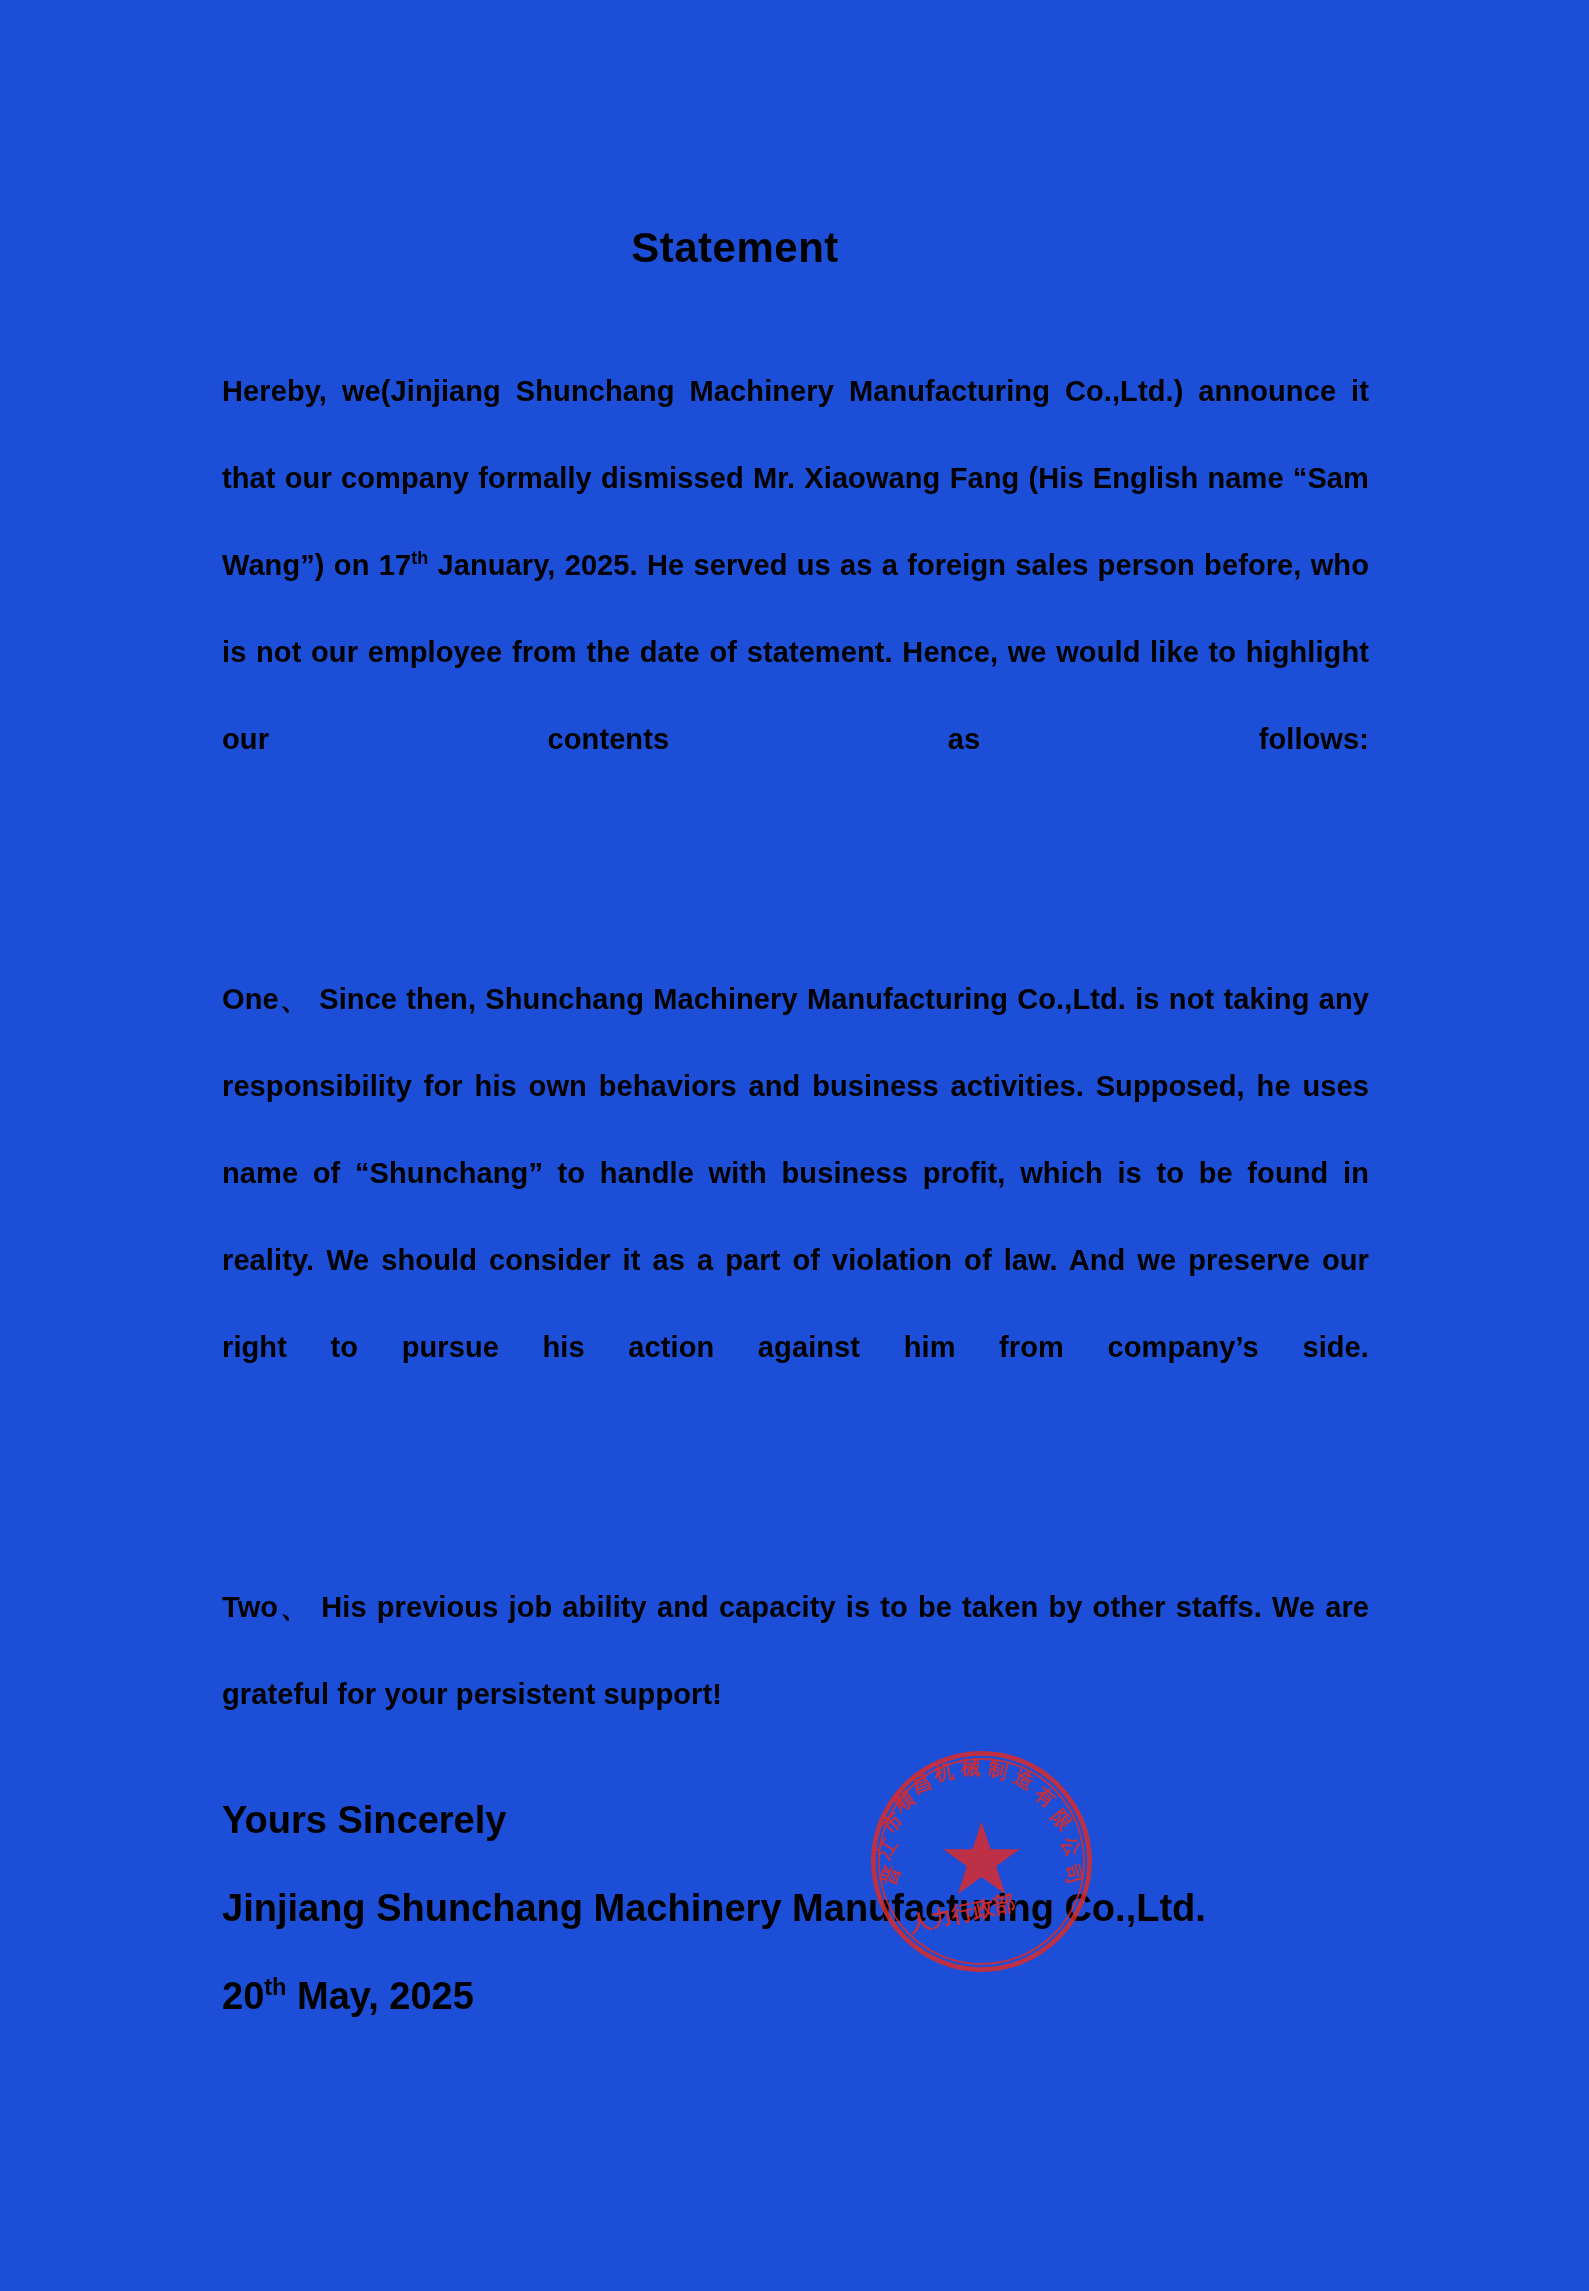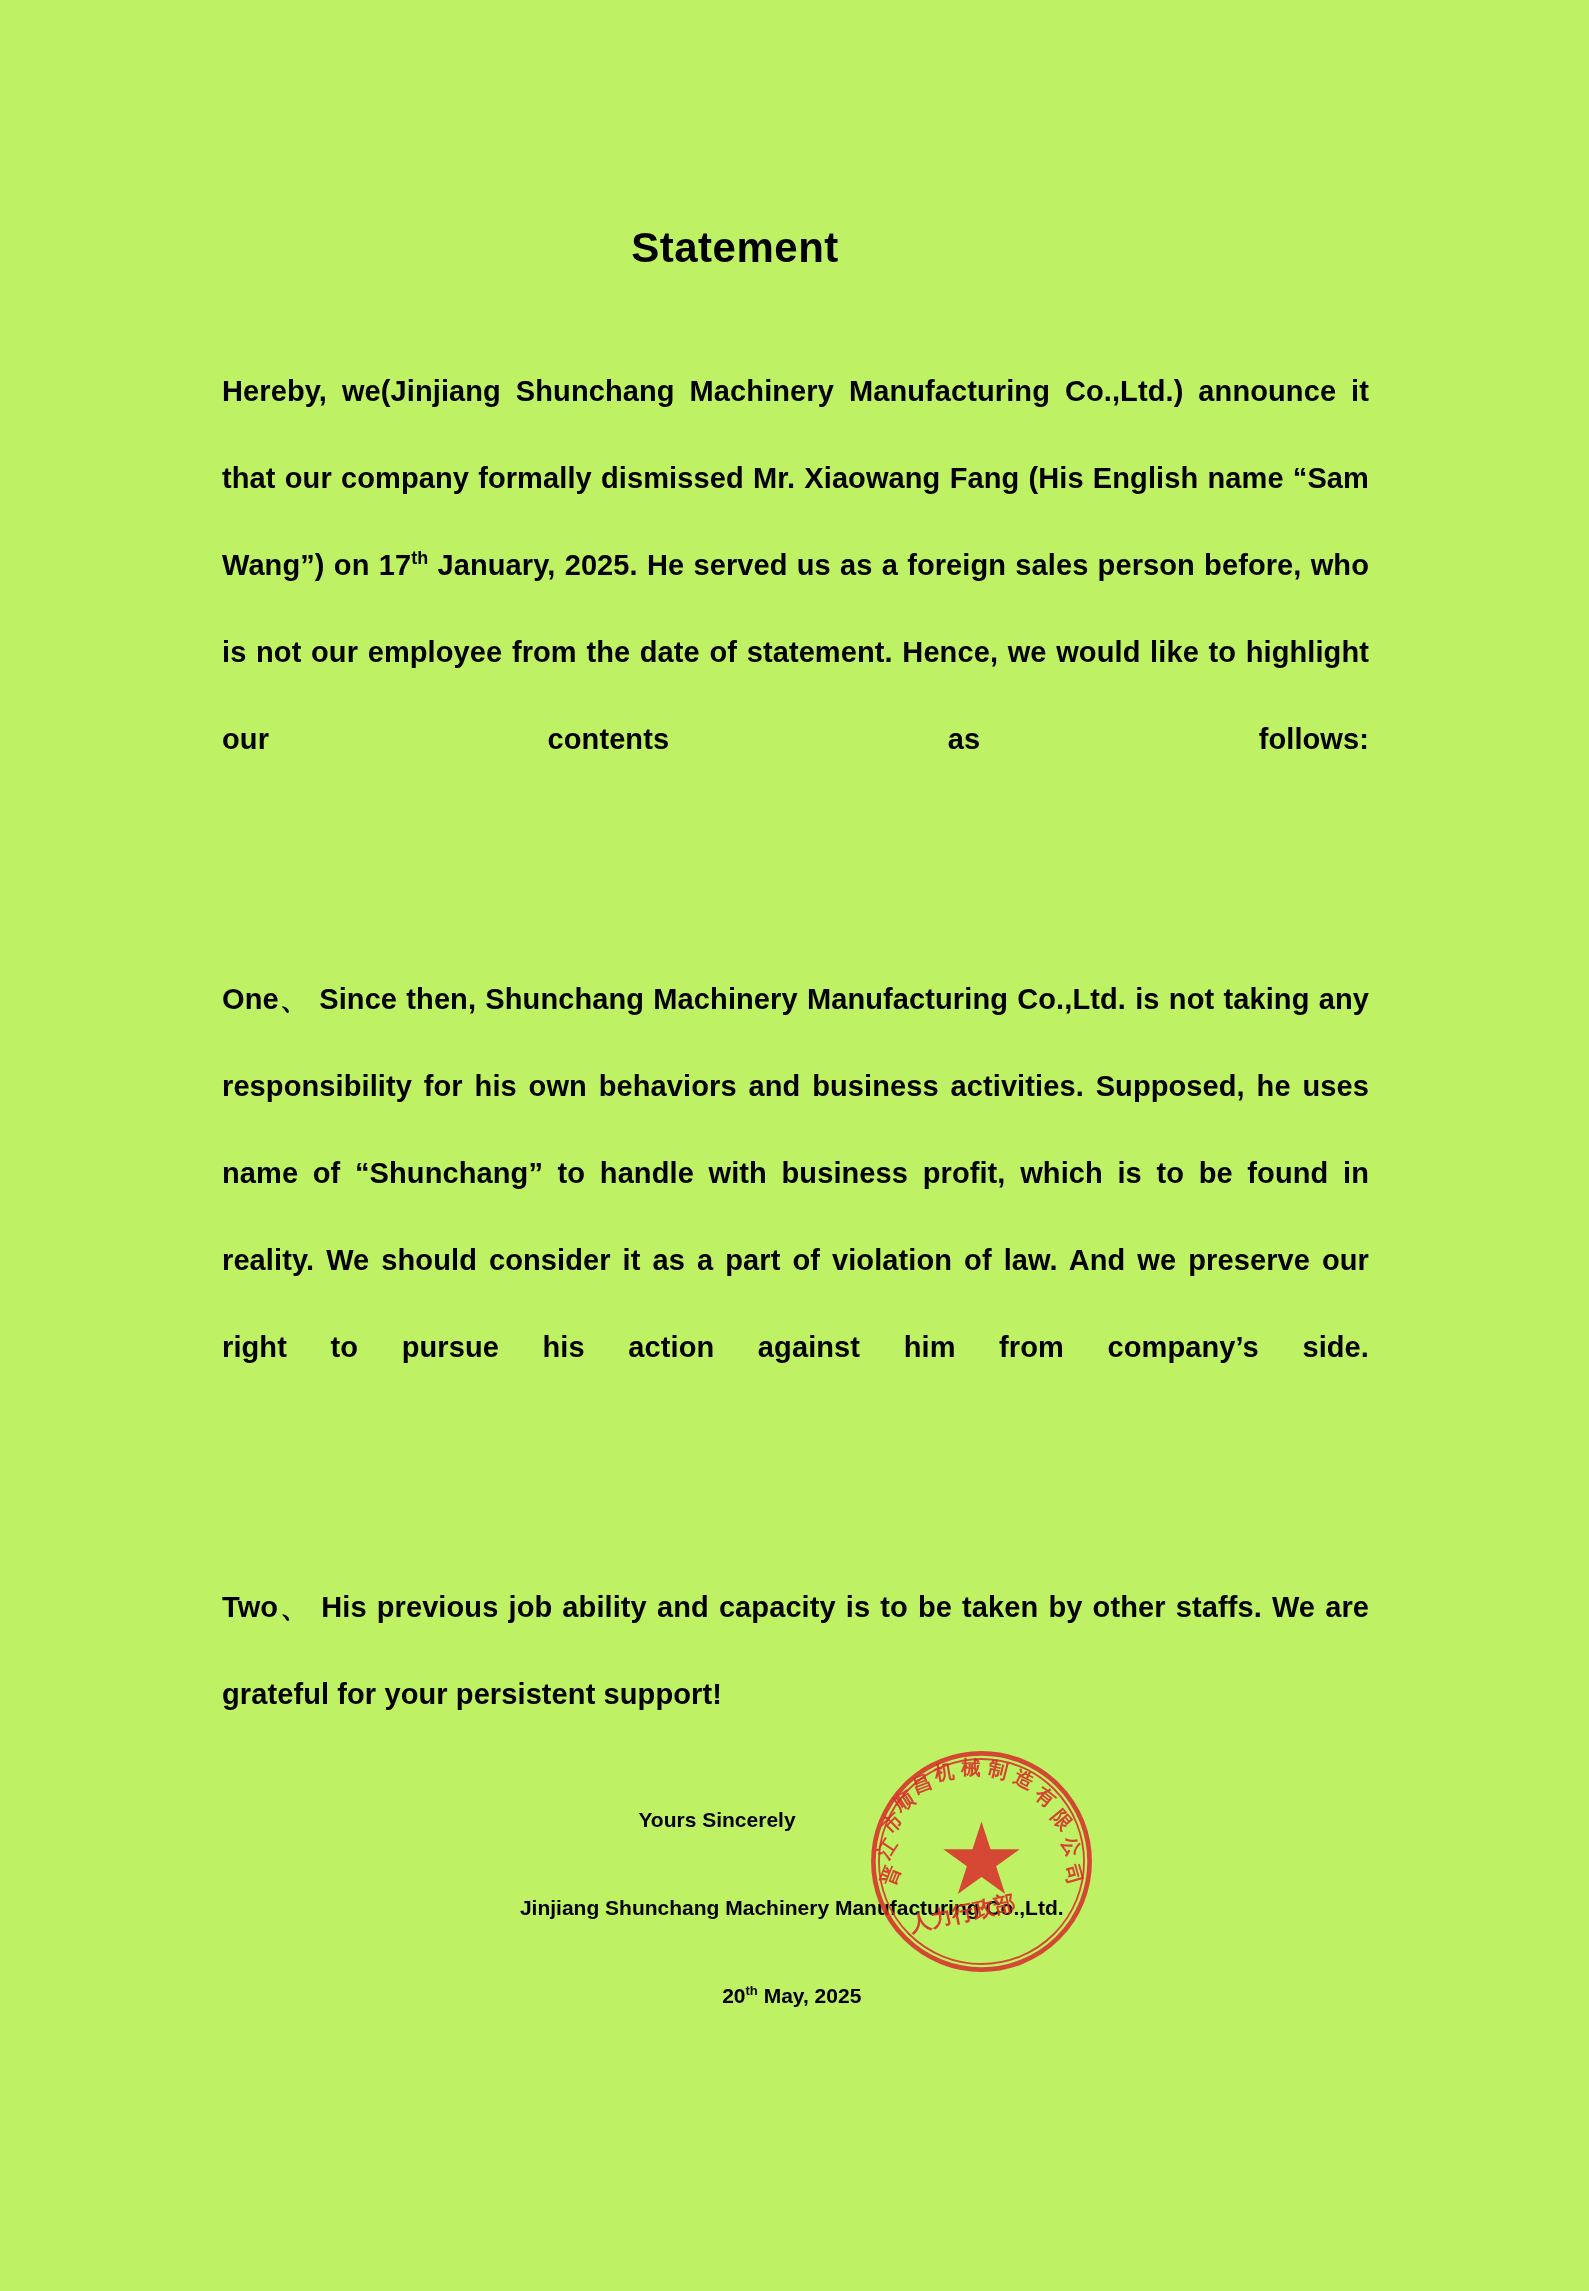--- a/index.html
+++ b/index.html
@@ -13,21 +13,21 @@
     position: relative;
     font-family: "Liberation Sans", sans-serif;
     color: #000000;
     overflow: hidden;
   }
   .page {
     position: absolute;
     left: 0; top: 0;
     width: 1589px;
     height: 2291px;
-    background: #bef264;
+    background: #1d4ed8;
   }
   .doc-body {
     position: absolute;
     left: 222px;
     top: 224px;
     width: 1147px;
   }
   .doc-title {
     text-align: center;
     font-size: 42px;
@@ -58,23 +58,23 @@
   sup {
     font-size: 0.62em;
     vertical-align: super;
     line-height: 0;
   }
   .signature-block {
     position: absolute;
     left: 222px;
     top: 1776px;
     width: 1147px;
-    text-align: center;
+    text-align: left;
     font-weight: bold;
-    font-size: 21px;
+    font-size: 38px;
     line-height: 88px;
   }
   .sig-line {
     display: block;
     padding-right: 7.5px;
   }
   .sig-line.yours { padding-right: 157px; }
   .sig-line.date  { padding-right: 7.5px; }
   .stamp {
     position: absolute;

